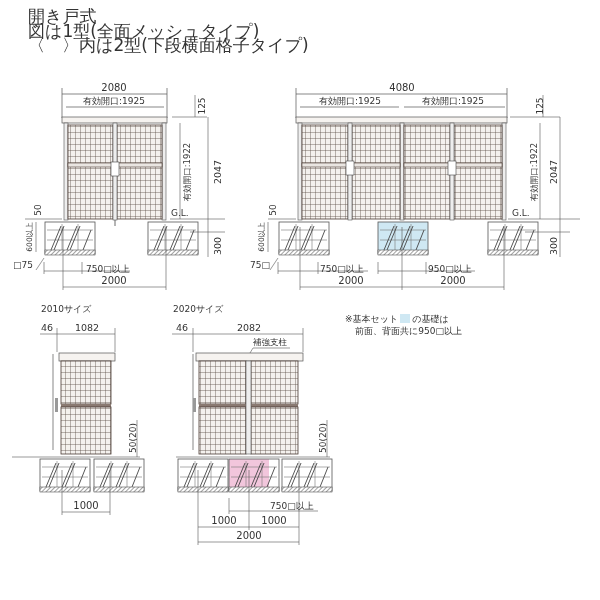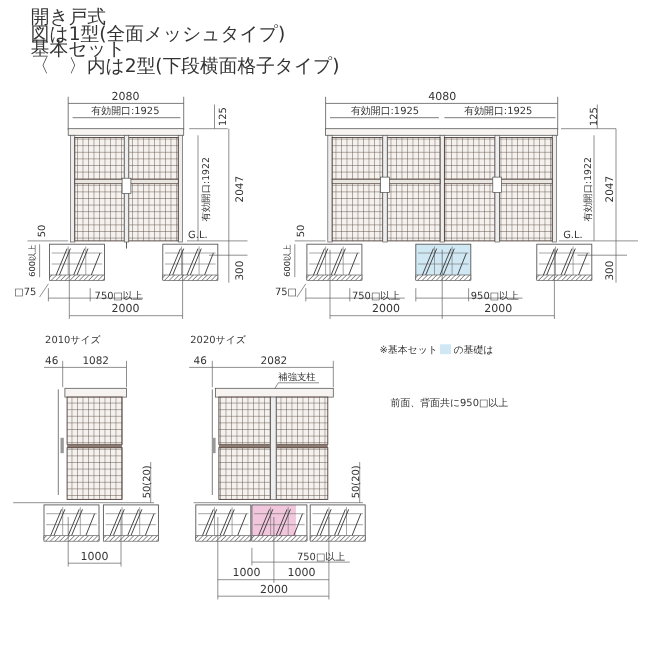--- a/index.html
+++ b/index.html
@@ -11,21 +11,20 @@
   svg text { font-family: "DejaVu Sans", "Liberation Sans", sans-serif; fill: #333; }
   .note { position: absolute; font-size: 9px; line-height: 12px; color: #333; white-space: nowrap; }
   .swatch { display: inline-block; width: 10px; height: 9px; vertical-align: -1px; margin: 0 2px; }
 </style>
 </head>
 <body>
 
 <div class="title-block">
   <div>開き戸式</div>
   <div>図は1型(全面メッシュタイプ)</div>
-  <div>基本セット</div>
   <div>〈　〉内は2型(下段横面格子タイプ)</div>
 </div>
 
 <svg width="600" height="600" viewBox="0 0 600 600" xmlns="http://www.w3.org/2000/svg">
   <defs>
     <pattern id="mesh" width="5" height="6" patternUnits="userSpaceOnUse">
       <rect width="5" height="6" fill="#f4f1ee"></rect>
       <path d="M0 0 V6 M0 0 H5" stroke="#5a4a42" stroke-width="0.8"></path>
     </pattern>
     <pattern id="hatch" width="3" height="3" patternUnits="userSpaceOnUse" patternTransform="rotate(45)">
@@ -222,17 +221,17 @@
     <text x="274" y="524" font-size="10" text-anchor="middle">1000</text>
     <line x1="198" y1="542" x2="299" y2="542" stroke="#555" stroke-width="0.6"></line>
     <text x="249" y="539" font-size="10" text-anchor="middle">2000</text>
   </g>
 </svg>
 
 <div class="note" style="left:345px; top:313px;">
   <div>
     <span>※基本セット</span><span class="swatch" style="background:#cfe8f3;"></span><span>の基礎は</span>
   </div>
-  <div style="padding-left:10px;margin-top:36px;">前面、背面共に950□以上</div>
+  <div style="padding-left:10px;">前面、背面共に950□以上</div>
 </div>
 
 <div class="note" style="left:198px; top:554px;">
 </div>
 
 </body></html>

